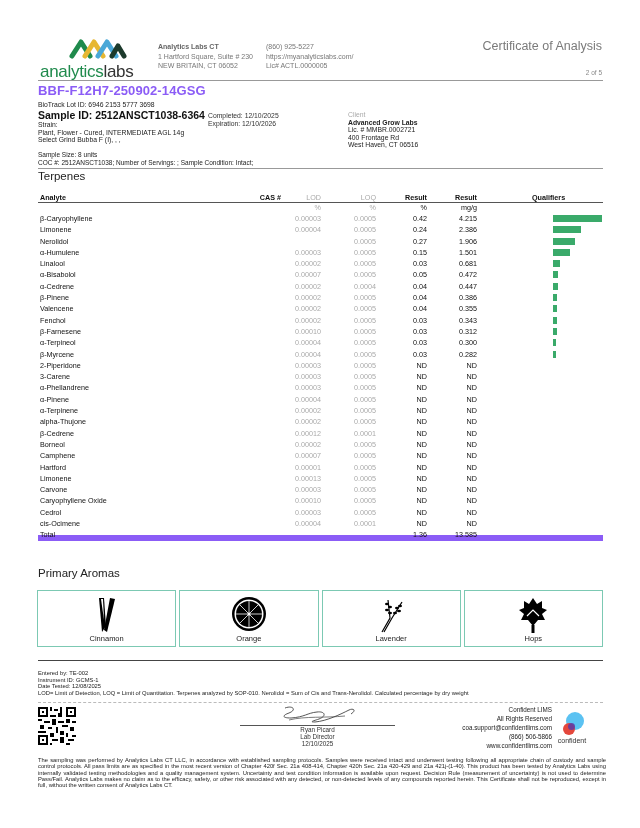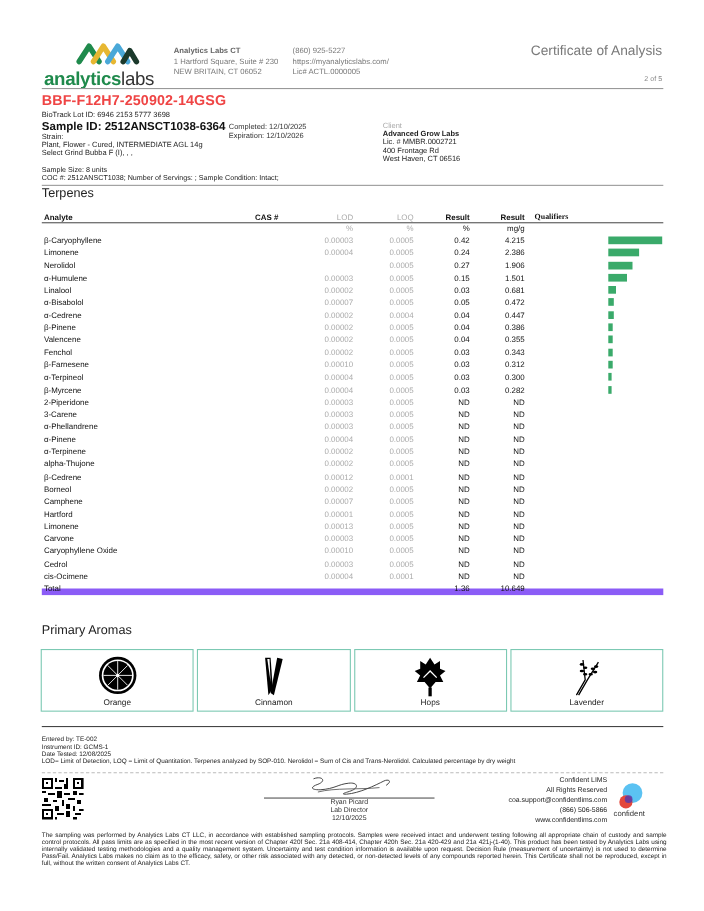--- a/index.html
+++ b/index.html
@@ -5,57 +5,57 @@
   * { box-sizing: border-box; margin: 0; padding: 0; }
   html, body { width: 640px; height: 828px; background: #ffffff; overflow: hidden; }
   body { font-family: "Liberation Sans", "DejaVu Sans", sans-serif; color: #111; position: relative; }
 
   .abs { position: absolute; }
 
   
   .logo { left: 40px; top: 36px; width: 112px; height: 46px; }
   .logo svg { display: block; }
   .logo-text { position: absolute; left: 0; top: 26px; font-size: 17px; color: #1f8a4c; letter-spacing: -0.3px; white-space: nowrap; }
-  .logo-text b { font-weight: bold; }
+  .logo-text b { font-weight: normal; }
   .logo-text span.thin { color: #333; font-weight: normal; }
   .lab-info { left: 158px; top: 42px; font-size: 7px; line-height: 9.5px; color: #777; }
   .lab-info .name { font-weight: bold; color: #666; }
   .contact-info { left: 266px; top: 42px; font-size: 7px; line-height: 9.5px; color: #777; }
   .coa-title { right: 38px; top: 39px; font-size: 12.5px; color: #7a7a7a; }
   .page-no { right: 38px; top: 69px; font-size: 6.5px; color: #888; }
   .hr-top { left: 38px; top: 80px; width: 565px; height: 1px; background: #999; }
 
   
-  .batch-id { left: 38px; top: 83px; font-size: 13px; font-weight: bold; color: #ef4444; letter-spacing: 0.1px; }
+  .batch-id { left: 38px; top: 83px; font-size: 13px; font-weight: bold; color: #8b5cf6; letter-spacing: 0.1px; }
   .lot-id { left: 38px; top: 101px; font-size: 6.8px; color: #222; }
   .sample-id { left: 38px; top: 109px; font-size: 10.5px; font-weight: bold; color: #111; }
   .dates { left: 208px; top: 112px; font-size: 6.8px; line-height: 8px; color: #333; }
   .strain { left: 38px; top: 121px; font-size: 6.8px; line-height: 7.5px; color: #222; }
   .sample-size { left: 38px; top: 151px; font-size: 6.5px; line-height: 7.5px; color: #222; }
   .client { left: 348px; top: 111px; font-size: 6.8px; line-height: 7.5px; color: #222; }
   .client .lbl { color: #aaa; }
   .client .cname { font-weight: bold; }
 
   .hr-terp { left: 38px; top: 168px; width: 565px; height: 1px; background: #999; }
   .section-title { font-size: 11.5px; color: #222; }
   .terp-title { left: 38px; top: 170px; }
 
   
   .tbl { left: 38px; top: 192px; width: 565px; }
   .row { position: relative; height: 11.3px; font-size: 7.2px; line-height: 11.3px; }
   .hdr-row { font-weight: bold; border-bottom: 1px solid #555; height: 11px; line-height: 11px; }
   .unit-row { height: 10px; line-height: 10px; }
   .c { position: absolute; top: 0; white-space: nowrap; }
   .c-name { left: 2px; }
-  .c-cas { right: 350px; }
+  .c-cas { right: 322px; }
   .c-lod { right: 282px; color: #aaa; font-weight: normal; }
   .c-loq { right: 227px; color: #aaa; font-weight: normal; }
   .c-res { right: 176px; }
   .c-mg { right: 126px; }
-  .c-qual { left: 448px; font-family: Liberation Serif, serif; }
+  .c-qual { left: 494px; }
   .c-bar { left: 515px; top: 2px; height: 7px; background: #3aaa6a; }
   .total-row { font-weight: normal; border-bottom: 6px solid #8b5cf6; }
 
   
   .aroma-title { left: 38px; top: 567px; }
   .aromas { left: 37px; top: 590px; width: 566px; height: 57px; display: flex; gap: 3px; }
   .aroma { flex: 1; border: 1px solid #7cc9b3; position: relative; }
   .aroma svg { position: absolute; left: 50%; top: 5px; transform: translateX(-50%); }
   .aroma .lbl { position: absolute; left: 0; right: 0; bottom: 3px; text-align: center; font-size: 7.5px; color: #222; }
 
@@ -350,75 +350,75 @@
         <span class="c c-name">cis-Ocimene</span>
         <span class="c c-lod">0.00004</span>
         <span class="c c-loq">0.0001</span>
         <span class="c c-res">ND</span>
         <span class="c c-mg">ND</span>
       </div>
     </div>
   <div class="row total-row">
     <span class="c c-name">Total</span>
     <span class="c c-res">1.36</span>
-    <span class="c c-mg">10.649</span>
+    <span class="c c-mg">13.585</span>
   </div>
 </div>
 
 <div class="abs section-title aroma-title">Primary Aromas</div>
 <div class="abs aromas">
+  <div class="aroma">
+    <svg width="22" height="38" viewBox="0 0 22 38">
+      <path d="M3 2 L8 2 L10 30 L6 36 Z" fill="#000"></path>
+      <path d="M5 3 L7 3 L8 24 Z" fill="#fff"></path>
+      <path d="M14 2 L19 3 L11 36 L8 34 Z" fill="#000"></path>
+    </svg>
+    <div class="lbl">Cinnamon</div>
+  </div>
   <div class="aroma">
     <svg width="36" height="36" viewBox="0 0 36 36">
       <circle cx="18" cy="18" r="17" fill="#000"></circle>
       <circle cx="18" cy="18" r="14.5" fill="#fff"></circle>
       <circle cx="18" cy="18" r="13" fill="#000"></circle>
       <g stroke="#fff" stroke-width="0.8">
         <line x1="18" y1="5" x2="18" y2="31"></line>
           <line x1="5" y1="18" x2="31" y2="18"></line>
         <line x1="9" y1="9" x2="27" y2="27"></line>
           <line x1="27" y1="9" x2="9" y2="27"></line>
       </g>
       <circle cx="18" cy="18" r="1.5" fill="#fff"></circle>
     </svg>
     <div class="lbl">Orange</div>
-  </div>
-  <div class="aroma">
-    <svg width="22" height="38" viewBox="0 0 22 38">
-      <path d="M3 2 L8 2 L10 30 L6 36 Z" fill="#000"></path>
-      <path d="M5 3 L7 3 L8 24 Z" fill="#fff"></path>
-      <path d="M14 2 L19 3 L11 36 L8 34 Z" fill="#000"></path>
-    </svg>
-    <div class="lbl">Cinnamon</div>
-  </div>
-  <div class="aroma">
-    <svg width="30" height="38" viewBox="0 0 30 38">
-      <path d="M15 2 L19 8 L24 5 L24 12 L29 14 L24 18 L27 24 L20 24 L15 30 L10 24 L3 24 L6 18 L1 14 L6 12 L6 5 L11 8 Z" fill="#000"></path>
-      <path d="M9 20 L15 14 L21 20" stroke="#fff" stroke-width="1.2" fill="none"></path>
-      <rect x="13.5" y="29" width="3" height="8" fill="#000"></rect>
-    </svg>
-    <div class="lbl">Hops</div>
   </div>
   <div class="aroma">
     <svg width="30" height="38" viewBox="0 0 30 38">
       <g stroke="#000" stroke-width="1.2" fill="none">
         <path d="M6 36 L14 22 L12 4"></path>
         <path d="M8 36 L16 22 L26 6"></path>
       </g>
       <g fill="#000">
         <ellipse cx="11" cy="8" rx="2" ry="1.2"></ellipse>
           <ellipse cx="14" cy="11" rx="2" ry="1.2"></ellipse>
         <ellipse cx="11" cy="14" rx="2" ry="1.2"></ellipse>
           <ellipse cx="14" cy="17" rx="2" ry="1.2"></ellipse>
         <ellipse cx="24" cy="10" rx="2" ry="1.2"></ellipse>
           <ellipse cx="21" cy="12" rx="2" ry="1.2"></ellipse>
         <ellipse cx="23" cy="15" rx="2" ry="1.2"></ellipse>
           <ellipse cx="19" cy="17" rx="2" ry="1.2"></ellipse>
       </g>
     </svg>
     <div class="lbl">Lavender</div>
+  </div>
+  <div class="aroma">
+    <svg width="30" height="38" viewBox="0 0 30 38">
+      <path d="M15 2 L19 8 L24 5 L24 12 L29 14 L24 18 L27 24 L20 24 L15 30 L10 24 L3 24 L6 18 L1 14 L6 12 L6 5 L11 8 Z" fill="#000"></path>
+      <path d="M9 20 L15 14 L21 20" stroke="#fff" stroke-width="1.2" fill="none"></path>
+      <rect x="13.5" y="29" width="3" height="8" fill="#000"></rect>
+    </svg>
+    <div class="lbl">Hops</div>
   </div>
 </div>
 
 <div class="abs hr-foot"></div>
 <div class="abs notes">
   <div>Entered by: TE-002</div>
   <div>Instrument ID: GCMS-1</div>
   <div>Date Tested: 12/08/2025</div>
   <div>LOD= Limit of Detection, LOQ = Limit of Quantitation. Terpenes analyzed by SOP-010. Nerolidol = Sum of Cis and Trans-Nerolidol. Calculated percentage by dry weight</div>
 </div>

